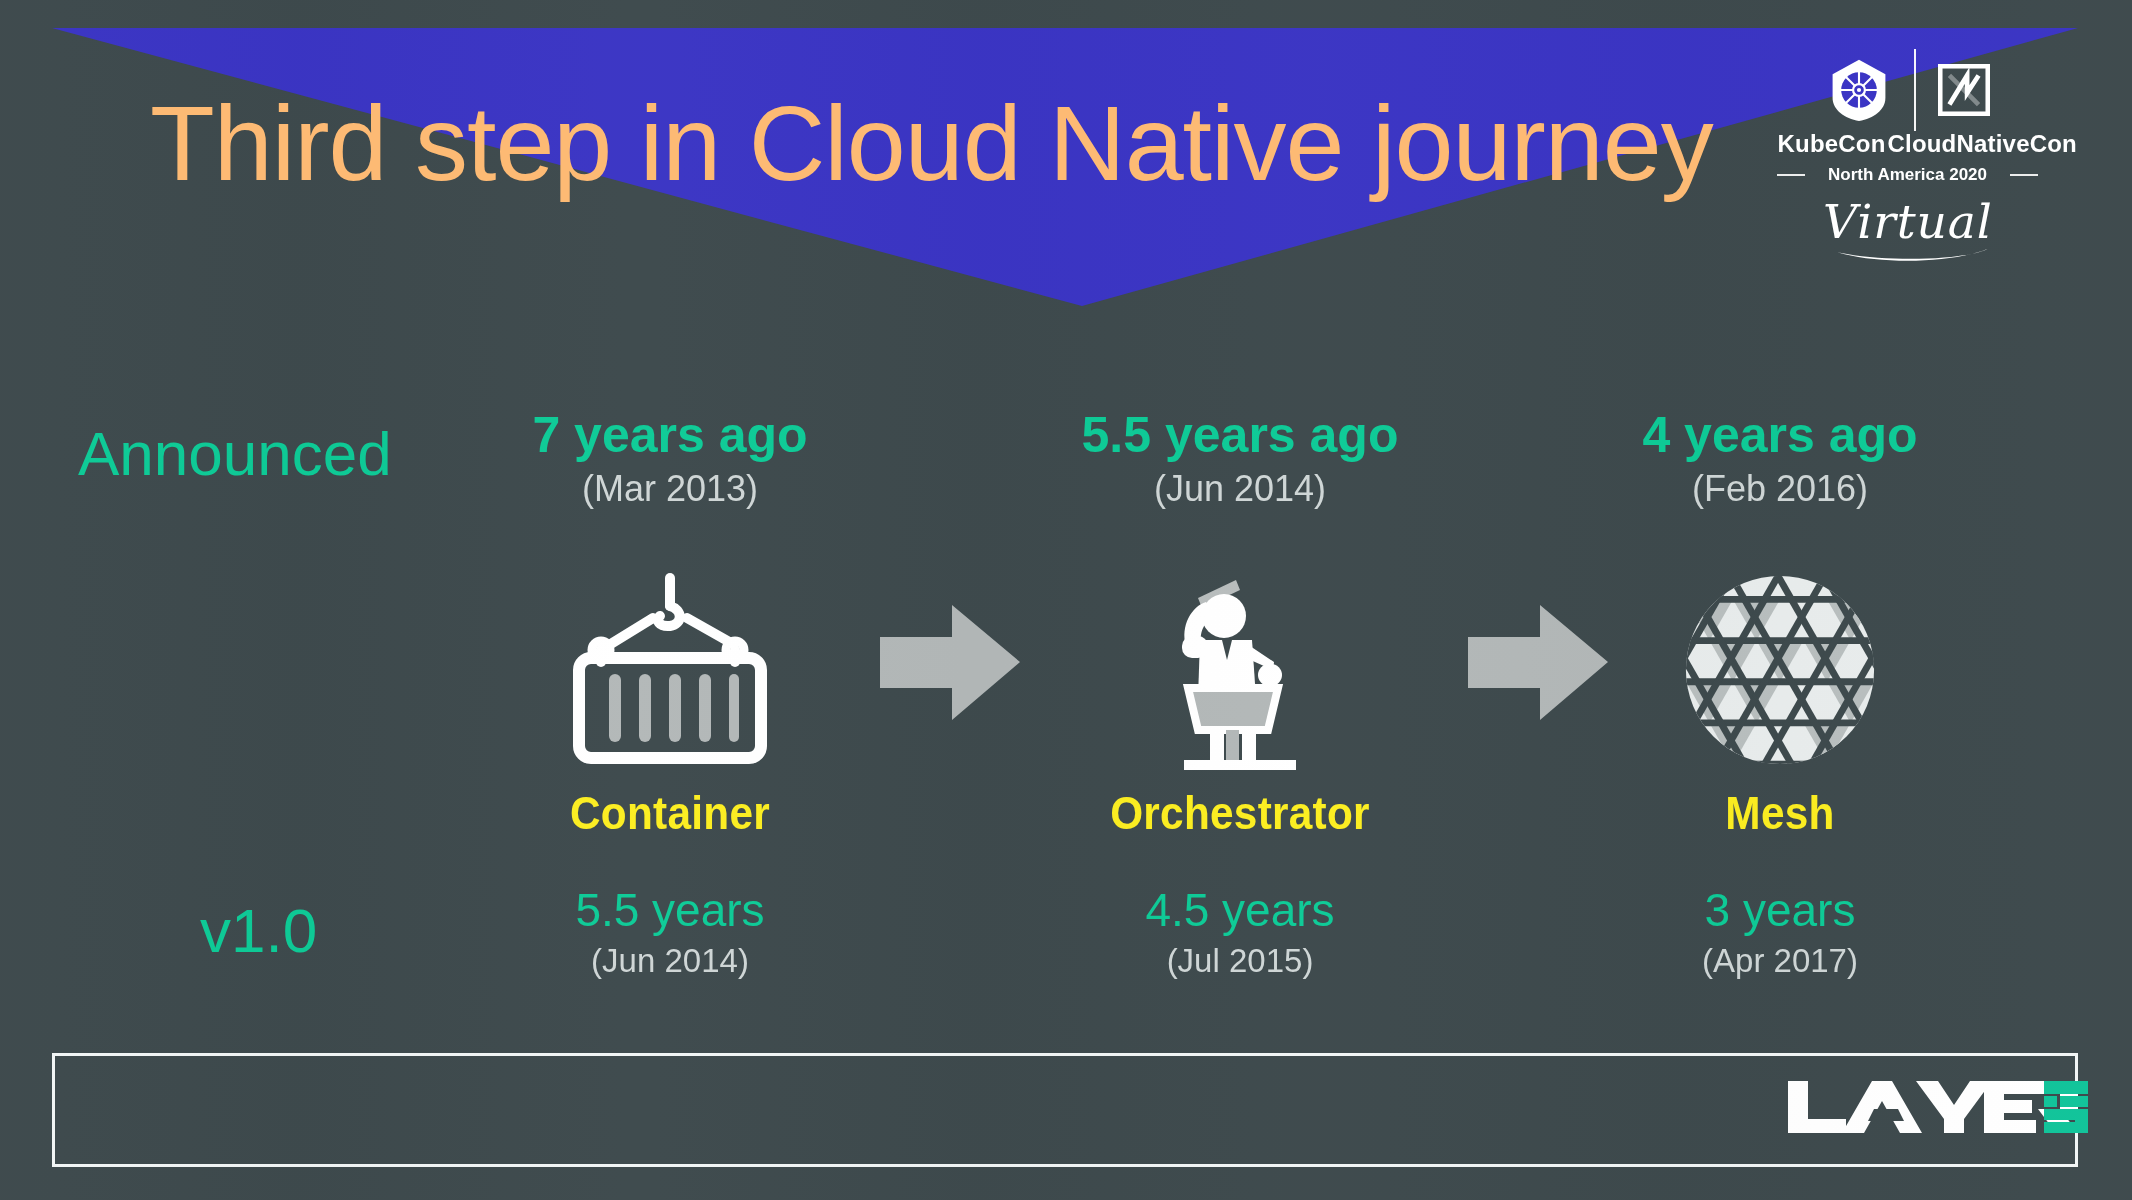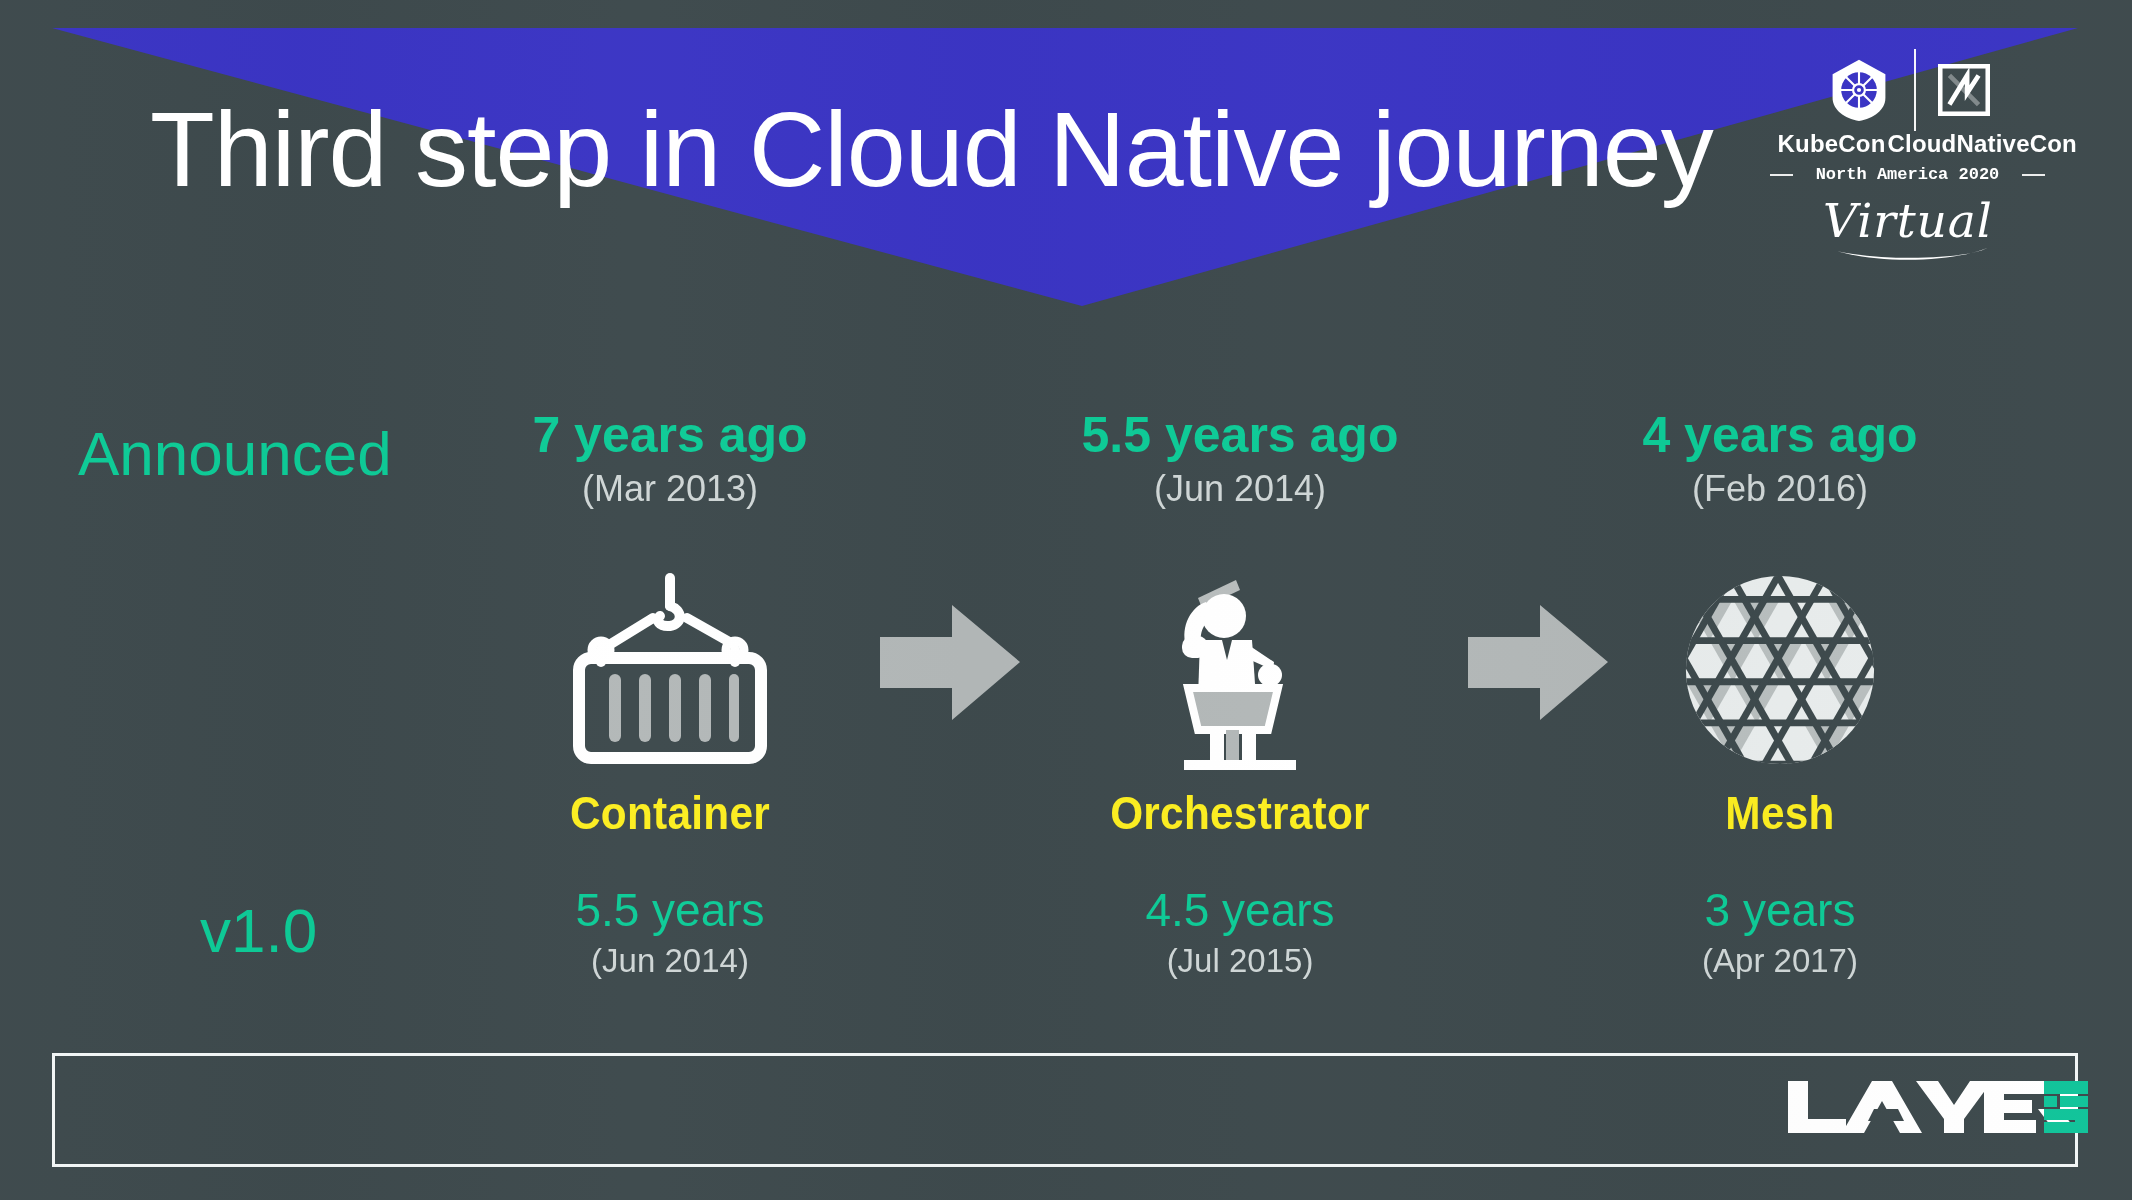--- a/index.html
+++ b/index.html
@@ -32,24 +32,24 @@
   
   .chevron {
     position: absolute;
     left: 0; top: 0;
     width: 2132px; height: 310px;
   }
 
   .title {
     position: absolute;
     left: 150px;
-    top: 96px;
+    top: 90px;
     font-size: 106px;
     line-height: 1.0;
-    color: #ffffff;
+    color: #fdba74;
     font-weight: 400;
     letter-spacing: -1px;
     white-space: nowrap;
     z-index: 5;
   }
 
   
   .kubecon {
     position: absolute;
     left: 1770px;
@@ -87,21 +87,20 @@
   }
   .kc-names .n.left  { width: 108px; text-align: center; }
   .kc-names .n.right { width: 150px; text-align: center; }
   .kc-names .spacer { width: 2px; }
   .kc-sub {
     display: flex;
     align-items: center;
     justify-content: center;
     gap: 23px;
     margin-top: 7px;
-    font-family: Liberation Mono, monospace;
   }
   .kc-sub .rule {
     height: 2px;
     width: 28px;
     background: #ffffff;
     opacity: .9;
   }
   .kc-sub .txt {
     font-size: 17px;
     font-weight: 700;

